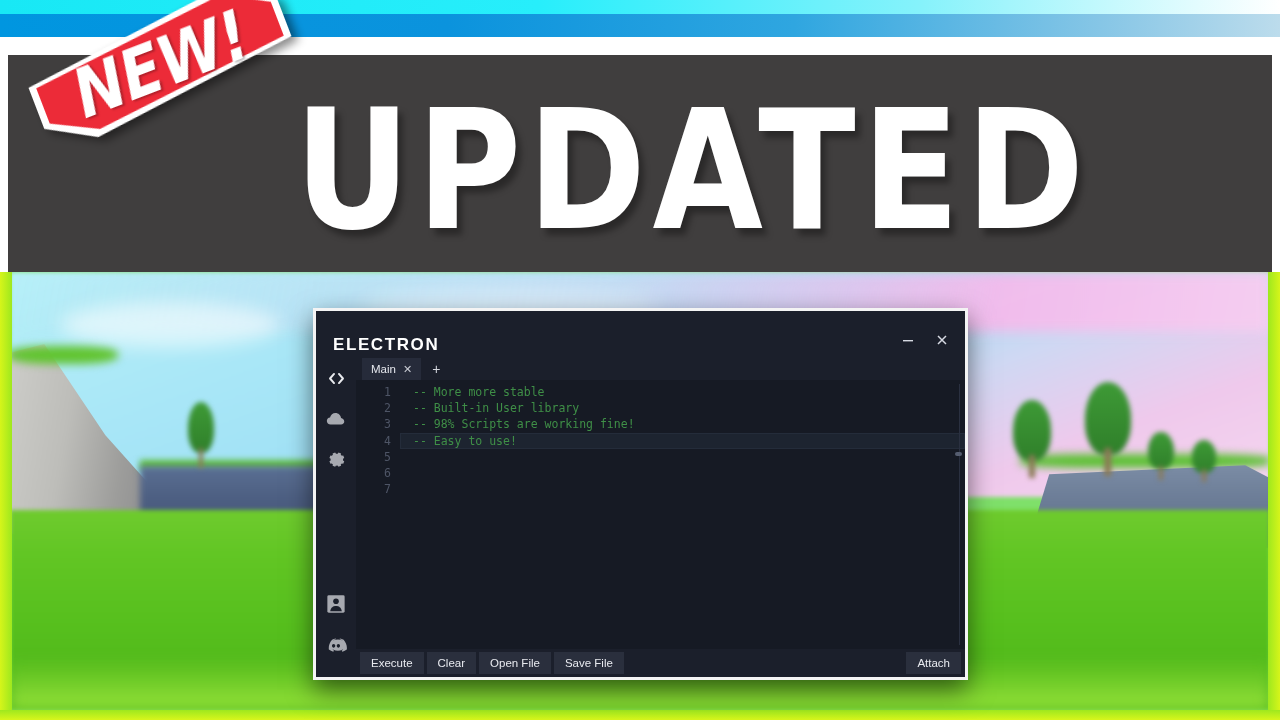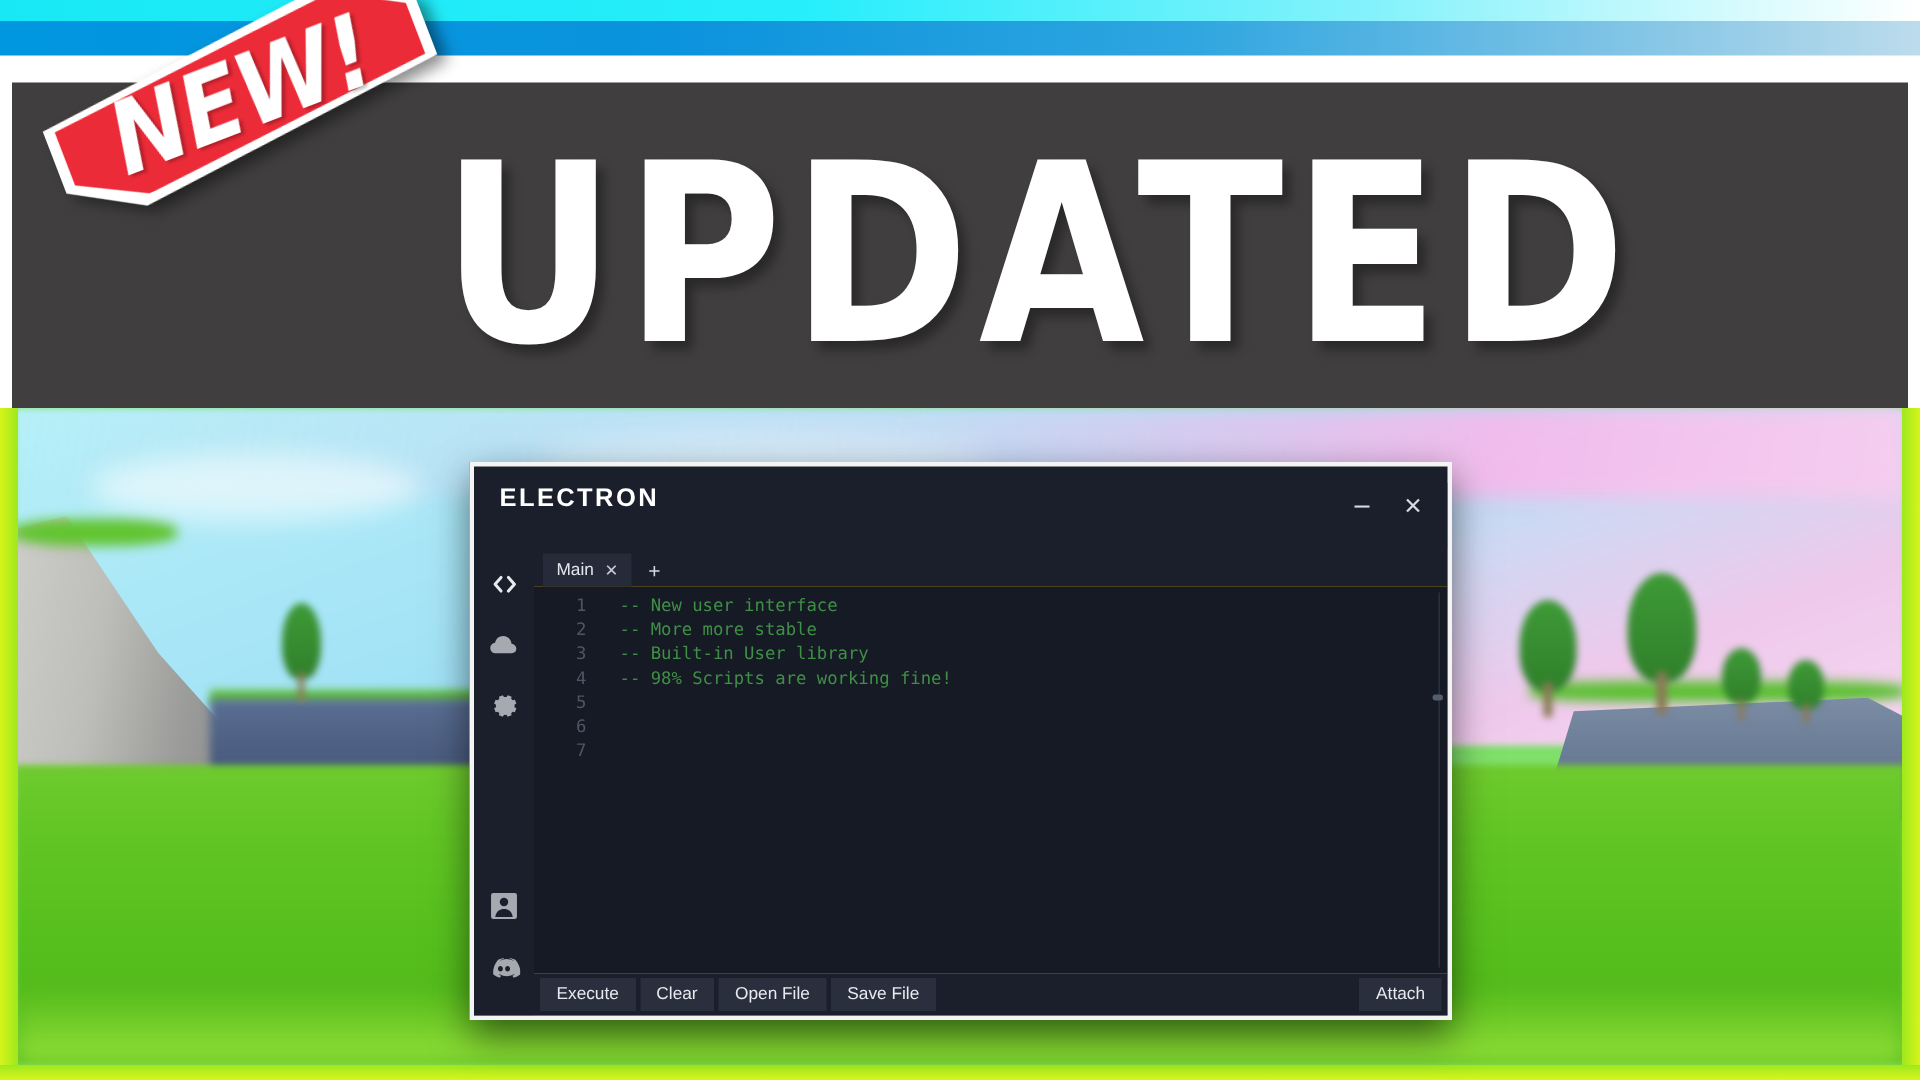--- a/index.html
+++ b/index.html
@@ -176,23 +176,22 @@
     background:#1b1f2b;
     border:3px solid #f4f4f4;
     box-shadow:0 10px 24px rgba(0,0,0,0.55);
     z-index:20;
     display:flex; flex-direction:column;
     overflow:hidden;
   }
   #titlebar {
     height:44px; flex:0 0 44px;
     background:#1b1f2b;
-    display:flex; align-items:flex-start;
+    display:flex; align-items:flex-end;
     padding:0 6px 0 17px;
-    margin-top:11px;
   }
   #app-title {
     color:#ffffff; font-size:17px; font-weight:bold;
     letter-spacing:1.6px;
   }
   #win-controls { margin-left:auto; display:flex; align-items:center; }
   .win-btn {
     width:34px; height:30px; display:flex; align-items:center; justify-content:center;
     color:#d7dae3; font-size:16px; cursor:pointer;
   }
@@ -208,21 +207,21 @@
   }
   .side-ico {
     width:30px; height:30px; margin-bottom:11px;
     display:flex; align-items:center; justify-content:center;
     color:#a7a9b0; cursor:pointer;
   }
   .side-ico svg { display:block; }
   #sidebar .spacer { flex:1; }
 
   
-  #main-col { flex:1; display:flex; flex-direction:column; min-width:0; background:#eab308; }
+  #main-col { flex:1; display:flex; flex-direction:column; min-width:0; background:#a3a3a3; }
 
   #tabbar {
     height:25px; flex:0 0 25px;
     display:flex; align-items:flex-end;
     padding-left:6px; gap:2px;
     background:#1b1f2b;
   }
   .tab {
     height:22px; display:flex; align-items:center; gap:7px;
     padding:0 9px; background:#262b3a; color:#e4e6ec;
@@ -410,24 +409,24 @@
         <div id="gutter">
           <div class="ln">1</div>
           <div class="ln">2</div>
           <div class="ln">3</div>
           <div class="ln">4</div>
           <div class="ln">5</div>
           <div class="ln">6</div>
           <div class="ln">7</div>
         </div>
         <div id="code">
-          <div class="cl">-- New user interface</div>
           <div class="cl">-- More more stable</div>
           <div class="cl">-- Built-in User library</div>
           <div class="cl">-- 98% Scripts are working fine!</div>
+          <div class="cl active">-- Easy to use!</div>
         </div>
         <div id="scrollbar">
           <div id="scroll-track"></div>
           <div id="scroll-thumb"></div>
         </div>
       </div>
 
       <div id="bottombar">
         <button class="bbtn">Execute</button>
         <button class="bbtn">Clear</button>

